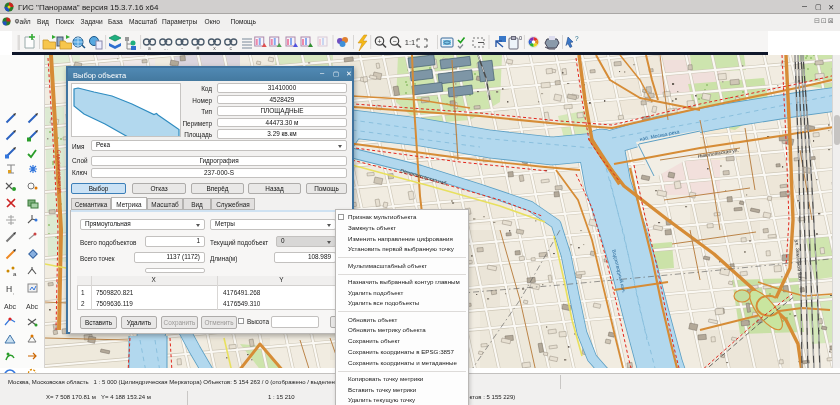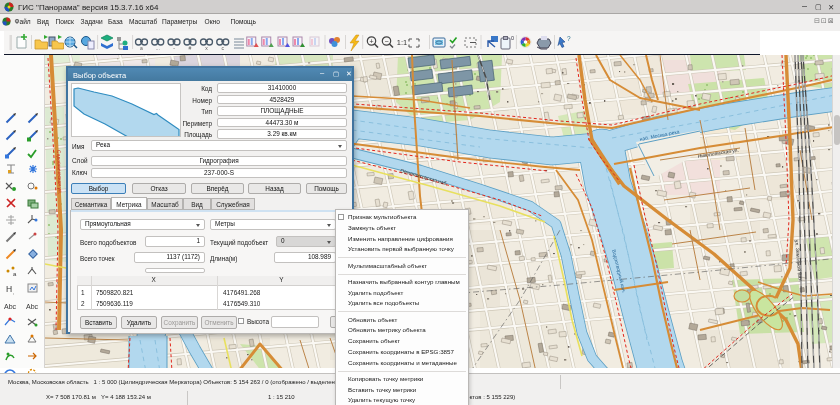--- a/index.html
+++ b/index.html
@@ -1,19 +1,19 @@
 <!DOCTYPE html>
 <html><head><meta charset="utf-8"><style>
 * { margin:0; padding:0; box-sizing:border-box; }
 html,body { width:840px; height:405px; overflow:hidden; font-family:"Liberation Sans",sans-serif; }
 .abs { position:absolute; }
 #titlebar { left:0; top:0; width:840px; height:14px; background:#d1cfce; border-bottom:1px solid #a9a7a5; font-size:8px; color:#1a1a1a; }
 #menubar { left:0; top:14px; width:840px; height:17px; background:#f1f0ef; font-size:6.6px; color:#222; }
 #menubar span { position:absolute; top:4px; }
-#toolbar { left:4px; top:31px; width:756px; height:24px; background:#f6f5f4; border-bottom:1px solid #0f172a; }
+#toolbar { left:12px; top:31px; width:756px; height:24px; background:#f6f5f4; border-bottom:3px solid #0f172a; }
 #lefttb { left:0; top:55px; width:45px; height:313px; background:#fbfbfa; border-right:1px solid #d5d3d1; }
 #statusbar { left:0; top:373px; width:840px; height:32px; background:#f1f0ef; border-top:1px solid #c3c1bf; font-size:6px; color:#222; }
 #mapwrap { left:45px; top:55px; width:795px; height:313px; overflow:hidden; background:#f1ece1; }
 #scroll { left:832px; top:55px; width:8px; height:313px; background:#f0efee; border-left:1px solid #d8d6d4; }
 #scroll .thumb { position:absolute; left:1px; top:60px; width:6px; height:30px; background:#c6c4c2; border-radius:3px; }
 #dlg { left:66px; top:66px; width:288px; height:268px; background:#f2f1f0; border:2px solid #41749f; box-shadow:1px 2px 5px rgba(0,0,0,.3); }
 #dlgtitle { position:absolute; left:0; top:0; width:284px; height:13px; background:linear-gradient(#5089b4,#44799f); color:#fff; font-size:7.5px; }
 #dlgtitle .cap { position:absolute; left:5px; top:2.5px;text-align:center; }
 .lbl { position:absolute; font-size:6.4px; color:#1a1a1a; white-space:nowrap; }
 .inp { position:absolute; background:#fff; border:1px solid #c3c1bf; border-radius:2px; font-size:6.4px; color:#111; text-align:center; line-height:8.5px; }

